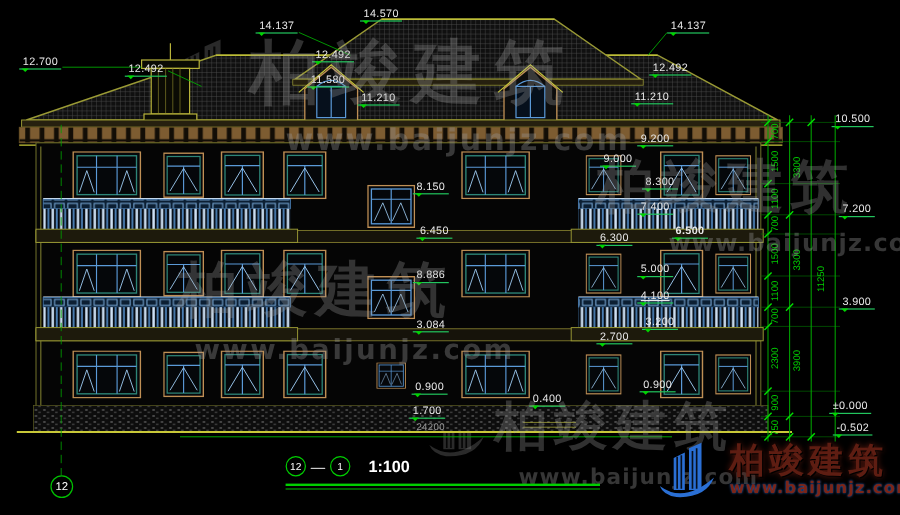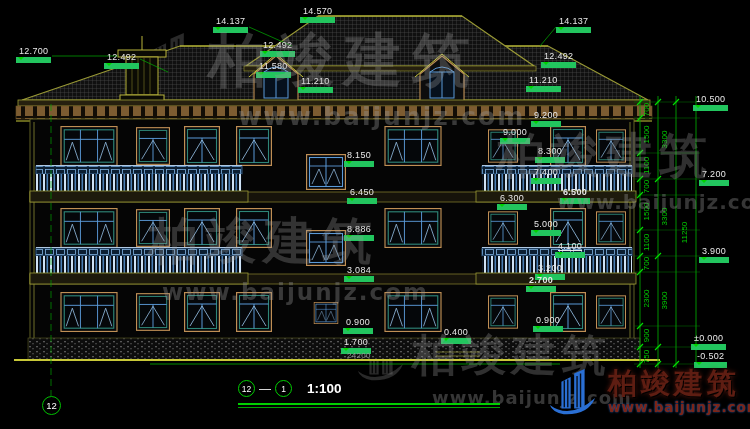--- a/index.html
+++ b/index.html
@@ -1,21 +1,21 @@
 <!DOCTYPE html>
 <html><head>
 <meta charset="utf-8">
 <style>
   html,body{margin:0;padding:0;background:#000;}
   .canvas{position:relative;width:750px;height:429px;background:#000;overflow:hidden;
     font-family:"Liberation Sans",sans-serif;}
 
   
   .dim{position:absolute;color:#e8e8e8;font-size:9px;line-height:10px;letter-spacing:.3px;
-    padding:0 3px 1px 3px;border-bottom:6px solid #22c55e;white-space:nowrap;}
+    padding:0 3px 1px 3px;border-bottom:1px solid #22c55e;white-space:nowrap;}
   .dim::after{content:"";position:absolute;left:2px;bottom:-6px;
     border:3px solid transparent;border-top-color:#00d400;}
   .dim.gray{color:#999;border-bottom:none;font-size:8px;}
   .dim.gray::after{display:none;}
 
   
   .chaindim{position:absolute;width:36px;margin-left:-18px;margin-top:-5px;text-align:center;
     transform:rotate(-90deg);color:#00cc00;font-size:8px;line-height:9px;white-space:nowrap;}
 
   
@@ -283,23 +283,23 @@
       <span class="dim" style="left: 344px; top: 265px;">3.084</span>
       <span class="dim" style="left: 341px; top: 297px; margin-top: 40px;">1.700</span>
       <span class="dim" style="left: 343px; top: 317px;">0.900</span>
       <span class="dim" style="left: 483px; top: 127px; margin-left: 17px;">9.000</span>
       <span class="dim" style="left: 531px; top: 110px;">9.200</span>
       <span class="dim" style="left: 535px; top: 146px;">8.300</span>
       <span class="dim" style="left: 531px; top: 167px;">7.400</span>
       <span class="dim" style="left: 560px; top: 187px; font-weight: bold;">6.500</span>
       <span class="dim" style="left: 497px; top: 193px;">6.300</span>
       <span class="dim" style="left: 531px; top: 219px;">5.000</span>
-      <span class="dim" style="left: 555px; top: 241px; text-decoration: underline;">4.100</span>
+      <span class="dim" style="left: 531px; top: 241px; text-decoration: underline;">4.100</span>
       <span class="dim" style="left: 535px; top: 263px;">3.200</span>
-      <span class="dim" style="left: 526px; top: 275px; font-weight: bold;">2.700</span>
+      <span class="dim" style="left: 497px; top: 275px;">2.700</span>
       <span class="dim" style="left: 533px; top: 315px;">0.900</span>
       <span class="dim" style="left: 441px; top: 327px;">0.400</span>
       <span class="dim" style="left: 693px; top: 94px;">10.500</span>
       <span class="dim" style="left: 699px; top: 169px;">7.200</span>
       <span class="dim" style="left: 699px; top: 246px;">3.900</span>
       <span class="dim" style="left: 691px; top: 333px;">±0.000</span>
       <span class="dim" style="left: 694px; top: 351px;">-0.502</span>
       <span class="dim gray" style="left: 344px; top: 351px;">24200</span>
     </div>
   <div id="chain-layer">

